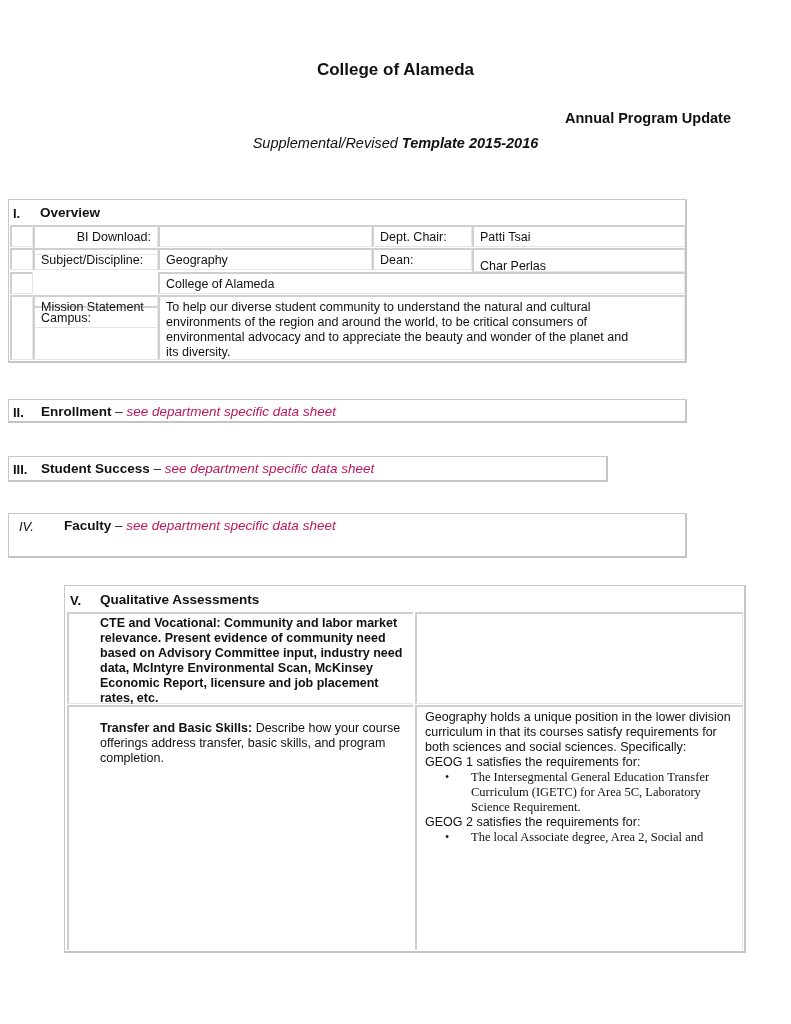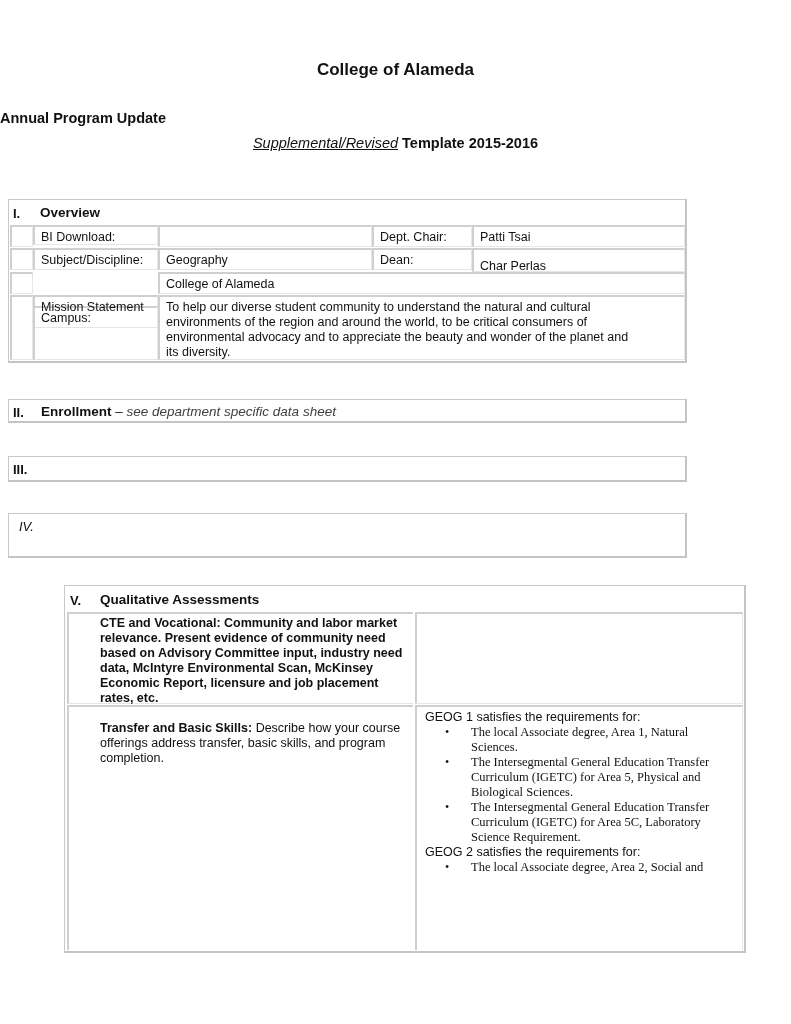--- a/index.html
+++ b/index.html
@@ -5,45 +5,45 @@
   html, body { margin: 0; padding: 0; background: #ffffff; }
   body {
     width: 791px; height: 1024px; position: relative; overflow: hidden;
     font-family: "Liberation Sans", sans-serif; color: #111;
   }
   .title {
     position: absolute; left: 0; width: 791px; top: 60px; text-align: center;
     font-size: 17px; font-weight: bold;
   }
   .subtitle {
-    position: absolute; left: 0; width: 731px; top: 110px; text-align: left;
+    position: absolute; left: 0; width: 731px; top: 110px; text-align: right;
     font-size: 14.5px; font-weight: bold;
   }
   .subtitle2 {
     position: absolute; left: 0; width: 791px; top: 135px; text-align: center;
     font-size: 14.5px;
   }
-  .subtitle2 .it { font-style: italic; font-weight: normal; text-decoration: underline; }
-  .subtitle2 .b { font-weight: bold; }
+  .subtitle2 .it { font-style: italic; font-weight: normal; }
+  .subtitle2 .b { font-weight: bold; font-style: italic; }
 
   
   .box {
     position: absolute; box-sizing: border-box;
     border-top: 1px solid #c8c8c8; border-left: 1px solid #c8c8c8;
     border-right: 2px solid #c4c4c4; border-bottom: 2px solid #c4c4c4;
   }
   .cell {
     position: absolute; box-sizing: border-box;
     border-top: 2px solid #cfcfcf; border-left: 2px solid #cfcfcf;
     border-right: 1px solid #e6e6e6; border-bottom: 1px solid #e6e6e6;
     font-size: 12.5px; padding: 3px 6px; line-height: 15px;
   }
   .sec-num { position: absolute; font-weight: bold; font-size: 13px; }
   .sec-title { position: absolute; font-weight: bold; font-size: 13.5px; }
-  .red { color: #404040; font-style: italic; font-weight: normal; }
+  .red { color: #be185d; font-style: italic; font-weight: normal; }
   .dash { font-weight: normal; }
 
   .serif-list {
     font-family: "Liberation Serif", serif; font-size: 12.5px; line-height: 15px;
     margin: 0; padding: 0 0 0 46px; list-style: none;
   }
   .serif-list li { position: relative; }
   .serif-list li::before {
     content: "\2022"; position: absolute; left: -26px; top: 0; font-size: 12px;
   }
@@ -58,21 +58,21 @@
   <span class="it">Supplemental/Revised</span>
   <span class="b">Template 2015-2016</span>
 </div>
 
 <div class="box" style="left:8px; top:199px; width:679px; height:164px;">
   <span class="sec-num" style="left:4px; top:6px;">I.</span>
   <span class="sec-title" style="left:31px; top:5px;">Overview</span>
 </div>
 
 <div class="cell" style="left:10px; top:225px; width:23px; height:22px;"></div>
-<div class="cell" style="left:33px; top:225px; width:125px; height:20px;">BI Download:</div>
+<div class="cell" style="left:33px; top:225px; width:125px; height:30px;text-align:right;">BI Download:</div>
 <div class="cell" style="left:158px; top:225px; width:214px; height:22px;"></div>
 <div class="cell" style="left:372px; top:225px; width:100px; height:22px;">Dept. Chair:</div>
 <div class="cell" style="left:472px; top:225px; width:213px; height:22px;">Patti Tsai</div>
 
 <div class="cell" style="left:10px; top:248px; width:23px; height:22px;"></div>
 <div class="cell" style="left:33px; top:248px; width:125px; height:22px;">Subject/Discipline:</div>
 <div class="cell" style="left:158px; top:248px; width:214px; height:22px;">Geography</div>
 <div class="cell" style="left:372px; top:248px; width:100px; height:22px;">Dean:</div>
 <div class="cell" style="left:472px; top:248px; width:213px; height:24px; padding-top:9px;">Char Perlas</div>
 
@@ -84,52 +84,55 @@
 <div class="cell" style="left:33px; top:295px; width:125px; height:65px;">Mission Statement</div>
 <div class="cell" style="left:158px; top:295px; width:527px; height:65px; padding-right:40px;">To help our diverse student community to understand the natural and cultural environments of the region and around the world, to be critical consumers of environmental advocacy and to appreciate the beauty and wonder of the planet and its diversity.</div>
 
 <div class="box" style="left:8px; top:399px; width:679px; height:24px;">
   <span class="sec-num" style="left:4px; top:5px;">II.</span>
   <span class="sec-title" style="left:32px; top:4px;">
     <span>Enrollment</span><span class="dash"> – </span><span class="red">see department specific data sheet</span>
   </span>
 </div>
 
-<div class="box" style="left:8px; top:456px; width:679px; height:26px;">
+<div class="box" style="left:8px; top:456px; width:600px; height:26px;">
   <span class="sec-num" style="left:4px; top:5px;">III.</span>
+  <span class="sec-title" style="left:32px; top:4px;">
+    <span>Student Success</span><span class="dash"> – </span><span class="red">see department specific data sheet</span>
+  </span>
 </div>
 
 <div class="box" style="left:8px; top:513px; width:679px; height:45px;">
   <span style="position:absolute; left:10px; top:5px; font-style:italic; font-size:13px;text-align:center;">IV.</span>
+  <span class="sec-title" style="left:55px; top:4px;">
+    <span>Faculty</span><span class="dash"> – </span><span class="red">see department specific data sheet</span>
+  </span>
 </div>
 
 <div class="box" style="left:64px; top:585px; width:682px; height:368px; border-bottom:2px solid #c4c4c4;">
   <span class="sec-num" style="left:5px; top:7px;">V.</span>
   <span class="sec-title" style="left:35px; top:6px;">Qualitative Assessments</span>
 </div>
 
 <div class="cell" style="left:67px; top:612px; width:346px; height:92px; padding:2px 8px 2px 31px; border-right:none;font-weight:bold;">
   <div class="qual-text">
     <b>CTE and Vocational</b><span>:  Community and labor market relevance.  Present evidence of community need based on Advisory Committee input, industry need data, McIntyre Environmental Scan, McKinsey Economic Report, licensure and job placement rates, etc.</span>
   </div>
 </div>
 <div class="cell" style="left:415px; top:612px; width:328px; height:92px;"></div>
 
 <div class="cell" style="left:67px; top:705px; width:346px; height:245px; padding:14px 8px 2px 31px; border-right:none; border-bottom:none;">
   <div class="qual-text">
     <b>Transfer and Basic Skills:</b><span>  Describe how your course offerings address transfer, basic skills, and program completion.</span>
   </div>
 </div>
 <div class="cell" style="left:415px; top:705px; width:328px; height:245px; padding:3px 8px; border-bottom:none; overflow:hidden;">
+  <div class="qual-text">Geography holds a unique position in the lower division curriculum in that its courses satisfy requirements for both sciences and social sciences. Specifically:</div>
 
   <div class="qual-text">GEOG 1 satisfies the requirements for:</div>
-  <ul class="serif-list">
-    <li>The local Associate degree, Area 1, Natural Sciences.</li>
-    <li>The Intersegmental General Education Transfer Curriculum (IGETC) for Area 5, Physical and Biological Sciences.</li>
-  </ul>
 
   <ul class="serif-list">
     <li>The Intersegmental General Education Transfer Curriculum (IGETC) for Area 5C, Laboratory Science Requirement.</li>
   </ul>
 
   <div class="qual-text">GEOG 2 satisfies the requirements for:</div>
   <ul class="serif-list">
     <li>The local Associate degree, Area 2, Social and</li>
   </ul>
 </div>

